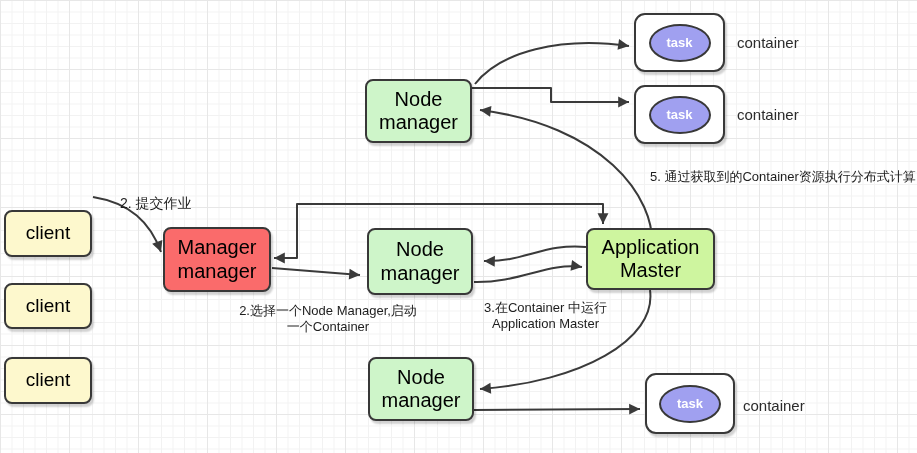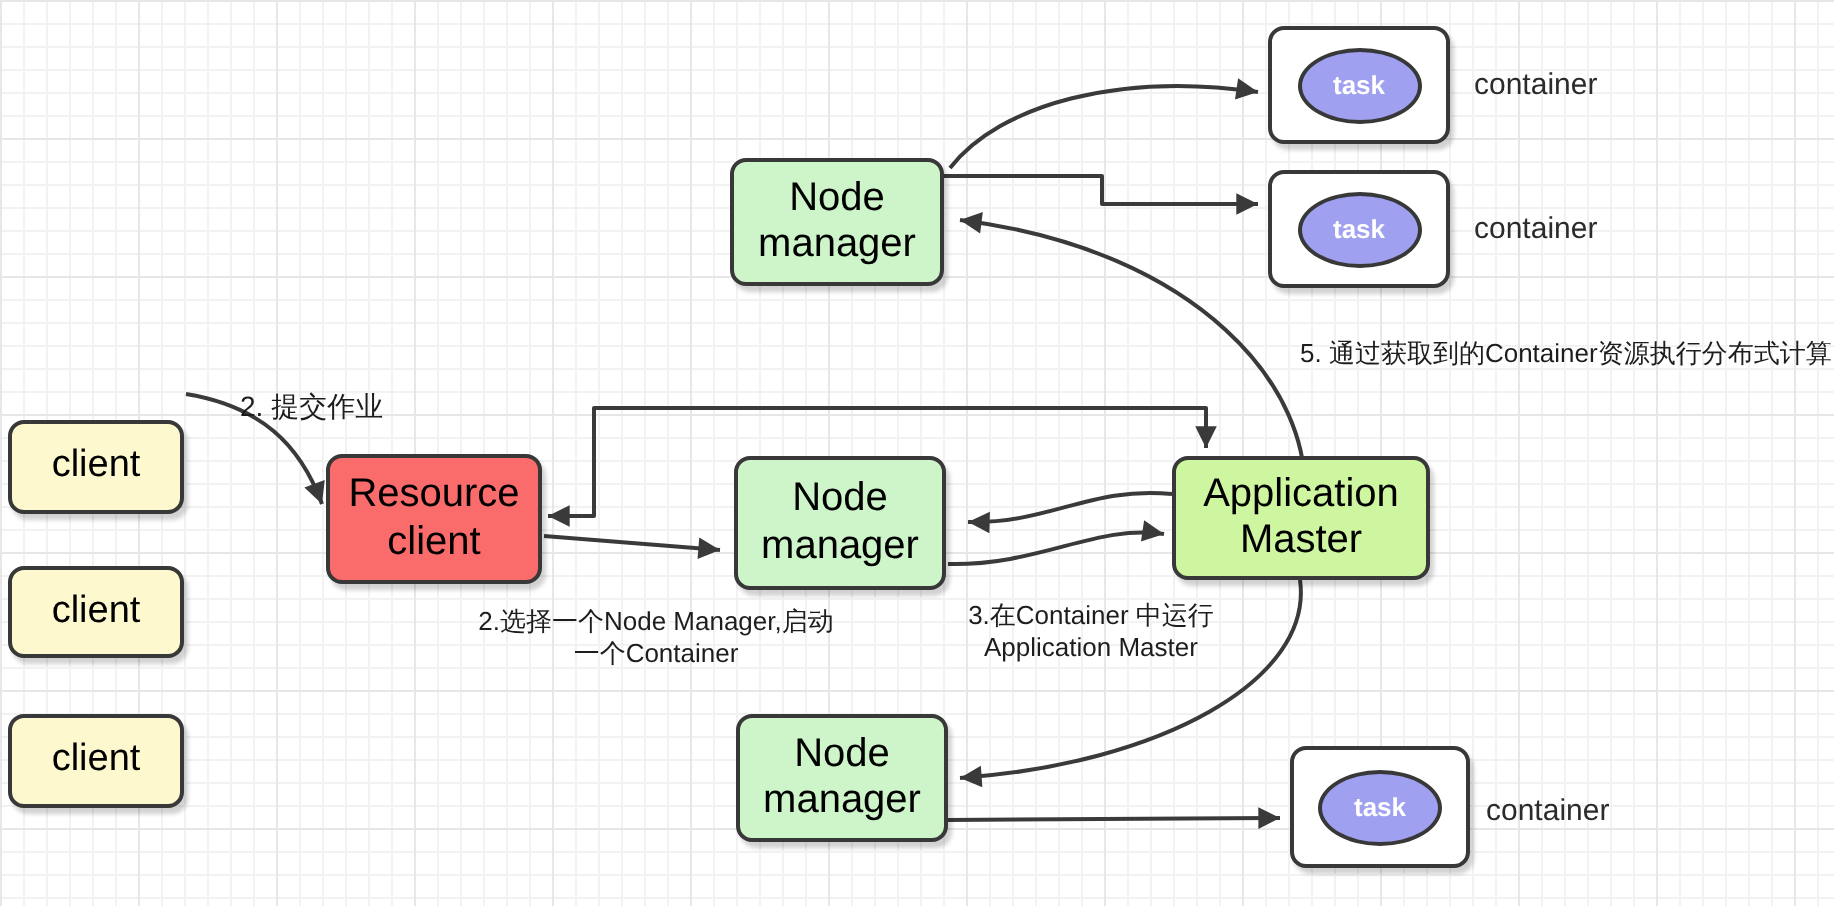--- a/index.html
+++ b/index.html
@@ -20,21 +20,21 @@
     position:absolute;z-index:2;box-sizing:border-box;
     border:2px solid var(--border,#383838);border-radius:8px;
     display:flex;align-items:center;justify-content:center;text-align:center;
     color:#000;box-shadow:2px 3px 2px rgba(0,0,0,0.18);
     line-height:1.17;
   }
   .client{background:var(--client-fill,#fdf8cd);font-size:19px;margin-top:37px;}
   .rm{background:var(--resource-manager-fill,#fa6b6b);font-size:20px;}
   .nm{background:var(--node-manager-fill,#cef5c9);font-size:20px;}
   .am{background:var(--application-master-fill,#cef59f);font-size:20px;}
-  .containerbox{background:var(--container-fill,#ffffff);}
+  .containerbox{background:var(--container-fill,#ffffff);border-radius:11px;}
   .task{
     width:62px;height:38px;border:2px solid var(--border,#383838);border-radius:50%;
     background:var(--task-fill,#a0a0f0);color:#fff;font-weight:bold;font-size:13px;
     display:flex;align-items:center;justify-content:center;box-sizing:border-box;
   }
   .caption{position:absolute;z-index:3;font-size:15px;color:#2b2b2b;white-space:nowrap;}
   .note{position:absolute;z-index:3;font-size:13px;color:#1d1d1d;line-height:15.5px;white-space:nowrap;}
   .note.center{text-align:center;}
 </style>
 </head>
@@ -64,21 +64,21 @@
     <span>client</span>
   </div>
   <div class="node client" style="left:4px;top:246px;width:88px;height:46px;">
     <span>client</span>
   </div>
   <div class="node client" style="left:4px;top:320px;width:88px;height:47px;">
     <span>client</span>
   </div>
 
   <div class="node rm" style="left:163px;top:227px;width:108px;height:65px;">
-    <span>Resource client</span>
+    <span>Manager manager</span>
   </div>
 
   <div class="node nm" style="left:365px;top:79px;width:107px;height:64px;">
     <span>Node manager</span>
   </div>
   <div class="node nm" style="left:367px;top:228px;width:106px;height:67px;">
     <span>Node manager</span>
   </div>
   <div class="node nm" style="left:368px;top:357px;width:106px;height:64px;">
     <span>Node manager</span>

